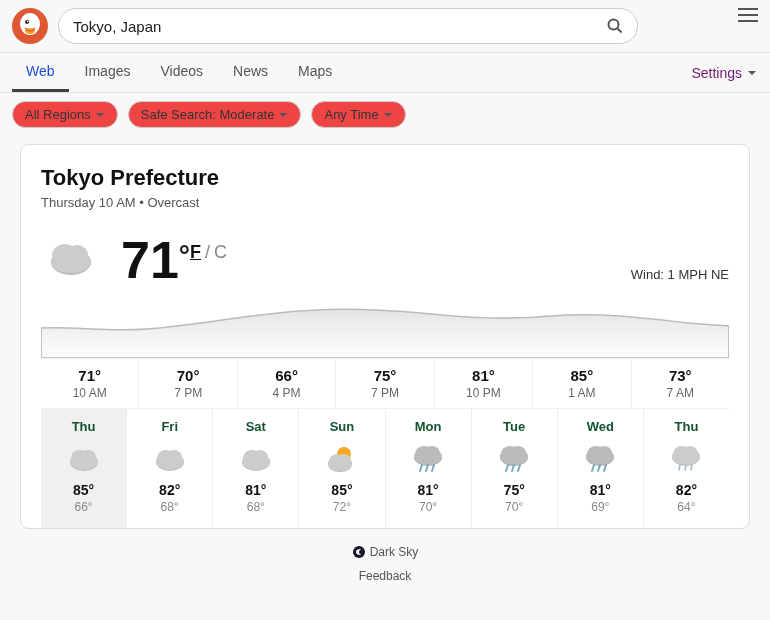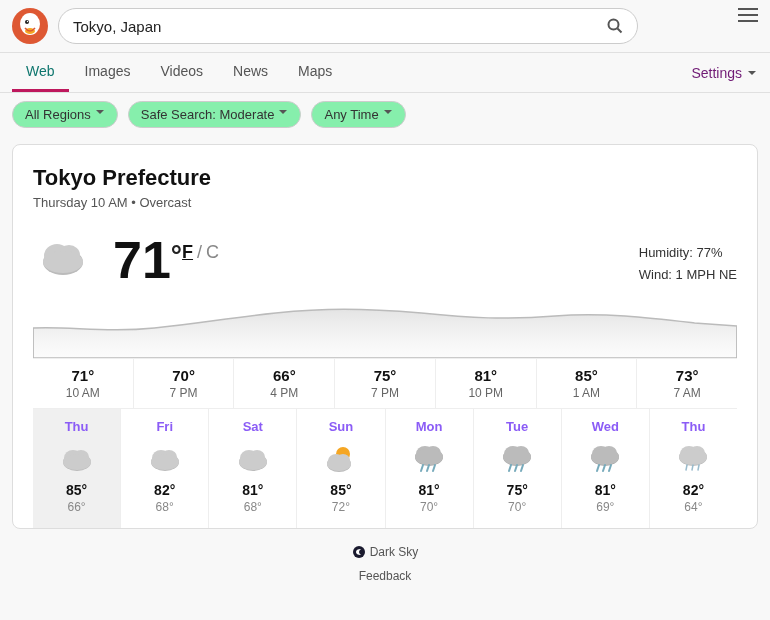--- a/index.html
+++ b/index.html
@@ -8,28 +8,28 @@
     .top-bar { background: #f8f8f8; display: flex; padding: 8px 12px; gap: 10px; border-bottom: 1px solid #e0e0e0; }
     .logo { width: 36px; height: 36px; flex-shrink: 0; }
     .search-bar { flex: 1; display: flex; align-items: center; background: #fff; border: 1px solid #ccc; border-radius: 20px; padding: 6px 14px; gap: 8px; max-width: 580px; }
     .search-input { flex: 1; border: none; outline: none; font-size: 15px; color: #222; background: transparent; }
     .search-icon-btn { background: none; border: none; cursor: pointer; color: #555; display: flex; align-items: center; }
     .hamburger { margin-left: auto; background: none; border: none; cursor: pointer; display: flex; flex-direction: column; gap: 4px; }
     .hamburger span { display: block; width: 20px; height: 2px; background: #555; }
 
     .nav-tabs { display: flex; align-items: center; padding: 0 12px; background: #f8f8f8; border-bottom: 1px solid #e0e0e0; gap: 2px; }
     .nav-tab { padding: 10px 14px; font-size: 14px; color: #555; cursor: pointer; border-bottom: 3px solid transparent; text-decoration: none; }
-    .nav-tab.active { color: #0f766e; border-bottom: 3px solid #be185d; font-weight: 500; }
+    .nav-tab.active { color: #1d4ed8; border-bottom: 3px solid #404040; font-weight: 500; }
     .settings-tab { margin-left: auto; display: flex; align-items: center; gap: 4px; color: #701a75; cursor: pointer; font-size: 14px; }
 
     .filters { display: flex; align-items: center; padding: 8px 12px; gap: 10px; background: #f8f8f8; }
-    .filter-btn { display: flex; align-items: flex-start; gap: 4px; background: #86efac; border: 1px solid #ccc; border-radius: 20px; padding: 5px 12px; font-size: 13px; cursor: pointer; color: #333; }
+    .filter-btn { display: flex; align-items: center; gap: 4px; background: #ef4444; border: 1px solid #ccc; border-radius: 20px; padding: 5px 12px; font-size: 13px; cursor: pointer; color: #333; }
     .filter-btn svg { width: 10px; height: 10px; }
 
-    .weather-card { background: #fff; border: 1px solid #ddd; border-radius: 8px; margin: 8px 12px; padding: 20px 20px 0; overflow: hidden; }
+    .weather-card { background: #fff; border: 1px solid #ddd; border-radius: 8px; margin: 8px 20px; padding: 20px 20px 0; overflow: hidden; }
     .weather-title { font-size: 22px; font-weight: 600; color: #111; margin-bottom: 4px; }
     .weather-subtitle { font-size: 13px; color: #555; margin-bottom: 16px; }
 
     .weather-current { display: flex; align-items: flex-end; gap: 20px; margin-bottom: 12px; }
     .weather-icon-large { width: 60px; height: 60px; display: flex; align-items: center; justify-content: center; }
     .temp-display { font-size: 52px; font-weight: 700; color: #111; line-height: 1; }
     .temp-unit { display: flex; align-items: flex-start; gap: 4px; font-size: 18px; padding-top: 8px; }
     .temp-unit .f { color: #111; font-weight: 600; text-decoration: underline; }
     .temp-unit .slash { color: #888; }
     .temp-unit .c { color: #888; }
@@ -42,21 +42,21 @@
     .hourly-temps { display: flex; border-top: 1px solid #eee; }
     .hourly-item { flex: 1; text-align: center; padding: 8px 4px; border-right: 1px solid #eee; }
     .hourly-item:last-child { border-right: none; }
     .hourly-temp { font-size: 15px; font-weight: 600; color: #111; }
     .hourly-time { font-size: 12px; color: #666; margin-top: 2px; }
 
     .daily-row { display: flex; border-top: 1px solid #eee; }
     .daily-item { flex: 1; text-align: center; padding: 10px 4px 14px; border-right: 1px solid #eee; }
     .daily-item:last-child { border-right: none; }
     .daily-item.highlighted { background: #f0f0f0; border-radius: 0; }
-    .daily-day { font-size: 13px; font-weight: 600; color: #8b5cf6; margin-bottom: 6px; }
+    .daily-day { font-size: 13px; font-weight: 600; color: #14532d; margin-bottom: 6px; }
     .daily-icon { width: 36px; height: 36px; margin: 0 auto 6px; display: flex; align-items: center; justify-content: center; }
     .daily-high { font-size: 14px; font-weight: 600; color: #111; }
     .daily-low { font-size: 12px; color: #888; margin-top: 2px; }
 
     .footer-links { display: flex; align-items: center; justify-content: flex-end; padding: 8px 12px; gap: 10px; font-size: 12px; color: #888; flex-direction: column; }
     .footer-links a { color: #555; text-decoration: none; }
     .dark-sky { display: flex; align-items: center; gap: 4px; }
   </style>
 </head>
 <body>
@@ -145,21 +145,20 @@
       <span class="temp-display">71</span>
       <span style="font-size:28px;font-weight:700;margin-top:6px;">°</span>
       <div class="temp-unit">
         <span class="f">F</span>
         <span class="slash">/</span>
         <span class="c">C</span>
       </div>
     </div>
 
     <div class="weather-details">
-      <div>Humidity: 77%</div>
       <div>Wind: 1 MPH NE</div>
     </div>
   </div>
 
   <div class="forecast-graph">
     <svg viewBox="0 0 580 60" preserveAspectRatio="none" xmlns="http://www.w3.org/2000/svg">
       <defs>
         <linearGradient id="graphGrad" x1="0" y1="0" x2="0" y2="1">
           <stop offset="0%" stop-color="#ddd" stop-opacity="0.8"></stop>
           <stop offset="100%" stop-color="#eee" stop-opacity="0.2"></stop>

